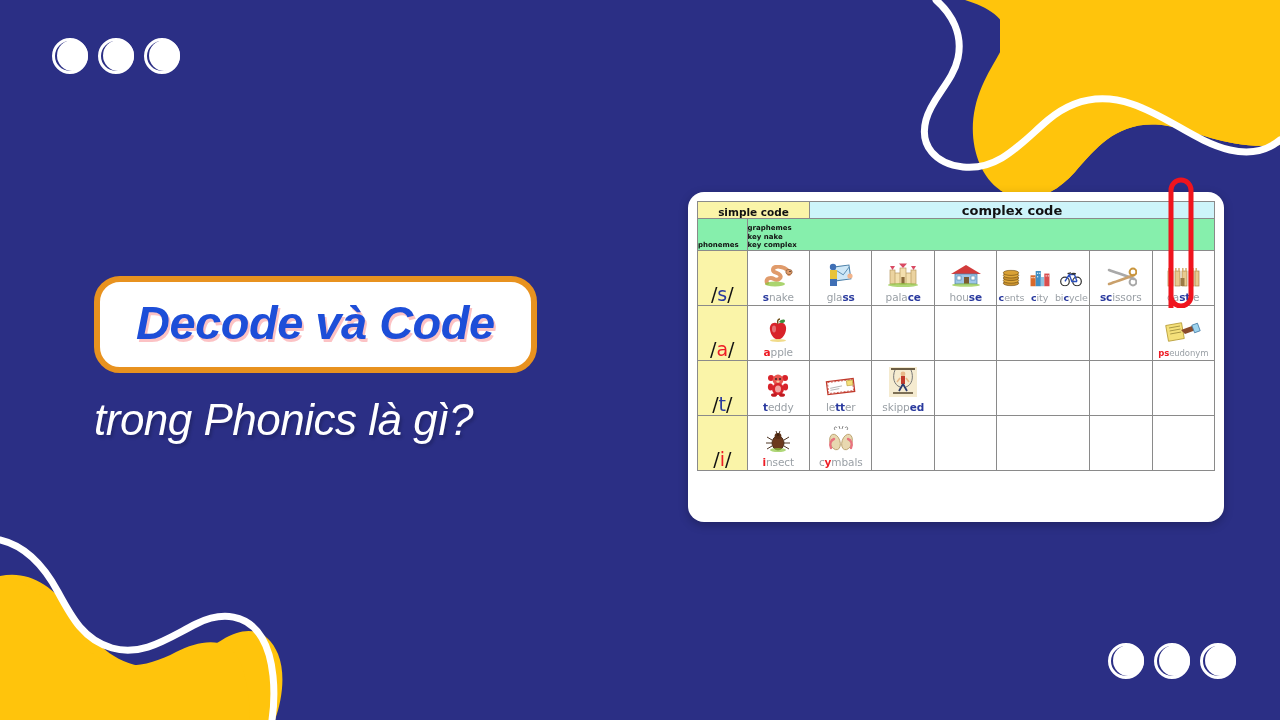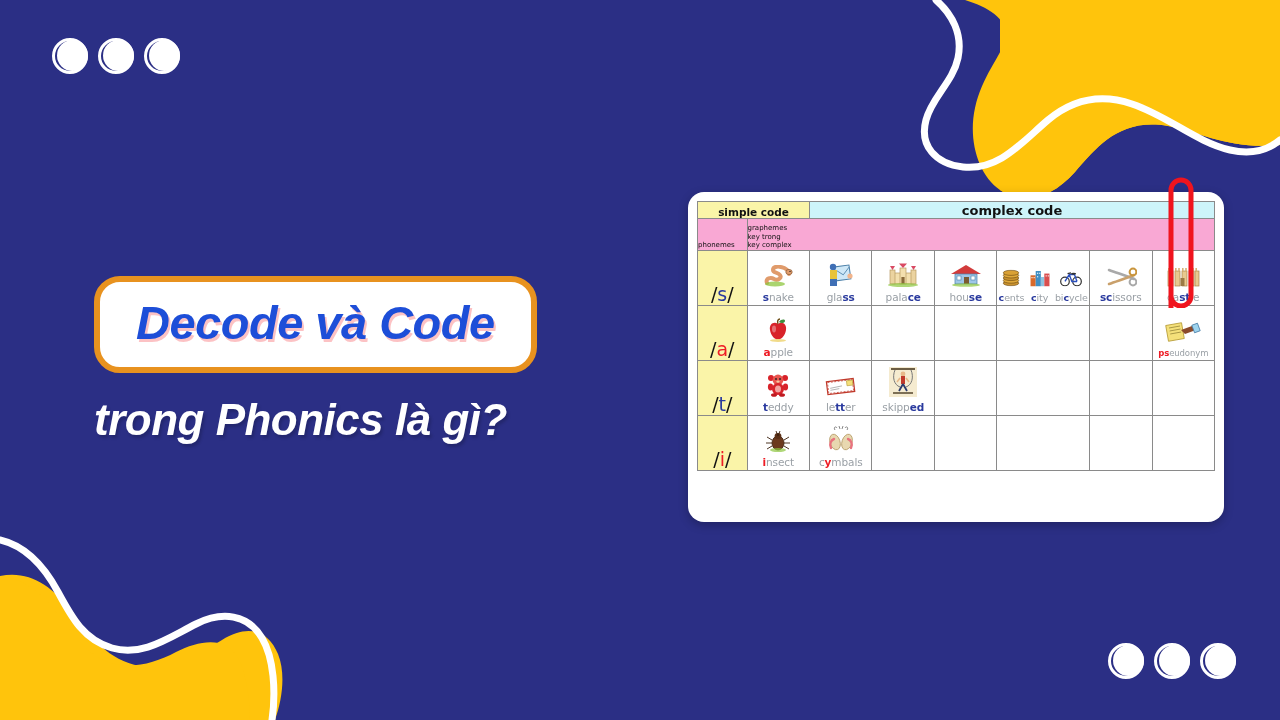--- a/index.html
+++ b/index.html
@@ -47,21 +47,21 @@
     font-style: italic;
     color: #1d4ed8;
     letter-spacing: -0.5px;
     white-space: nowrap;
     text-shadow: 2px 3px 0 rgba(245,35,43,0.28);
   }
   #subtitle-text {
     margin-top: 22px;
     font-size: 44px;
     font-style: italic;
-    font-weight: 700;
+    font-weight: 400;
     color: #ffffff;
     letter-spacing: -0.5px;
     white-space: nowrap;
     text-shadow: 2px 3px 3px rgba(0,0,0,0.18);
   }
 
   
   #chart-card {
     position: absolute;
     left: 688px; top: 192px;
@@ -111,27 +111,27 @@
     background: #CDF4FA;
     text-align: center;
     font-size: 13px;
     font-weight: bold;
     color: #111;
     height: 17px;
     vertical-align: middle;
   }
   .sub-head {
     font-size: 7px;
-    font-weight: normal;
+    font-weight: bold;
     color: #111;
     padding: 3px 4px;
     vertical-align: top;
     line-height: 1.25;
     height: 32px;
-    background: #f9a8d4;
+    background: #86efac;
   }
 
   .phoneme-cell {
     background: #FAF4A8;
     text-align: center;
     vertical-align: middle;
     font-size: 19px;
     color: #111111;
     font-family: "DejaVu Sans", sans-serif;
   }
@@ -251,21 +251,21 @@
     </colgroup>
     <tbody>
       <tr>
         <td class="band-simple" colspan="2">simple code</td>
         <td class="band-complex" colspan="6">complex code</td>
       </tr>
       <tr>
         <td class="sub-head">phonemes</td>
         <td class="sub-head" colspan="7">
           <div>graphemes</div>
-          <div>key trong</div>
+          <div>key nake</div>
           <div>key complex</div>
         </td>
       </tr>
     </tbody>
     <tbody id="rows-body">
         <tr>
           <td class="phoneme-cell"><span class="ph">/<span class="ph-consonant">s</span>/</span></td>
           <td class="word-cell">
             <div class="cellwrap">
               <div class="entry">

